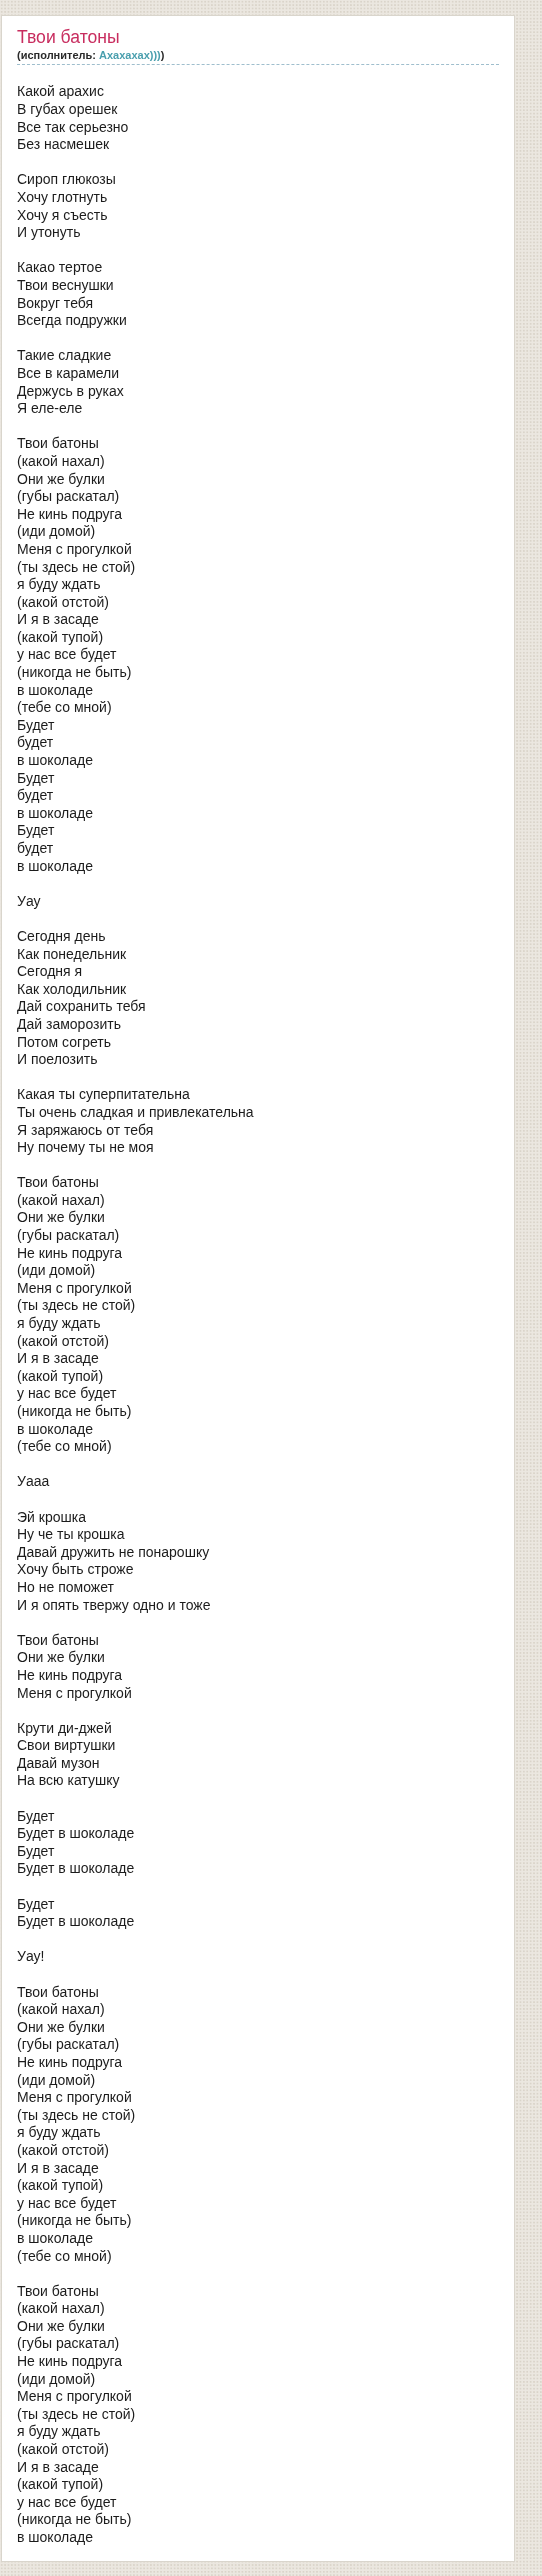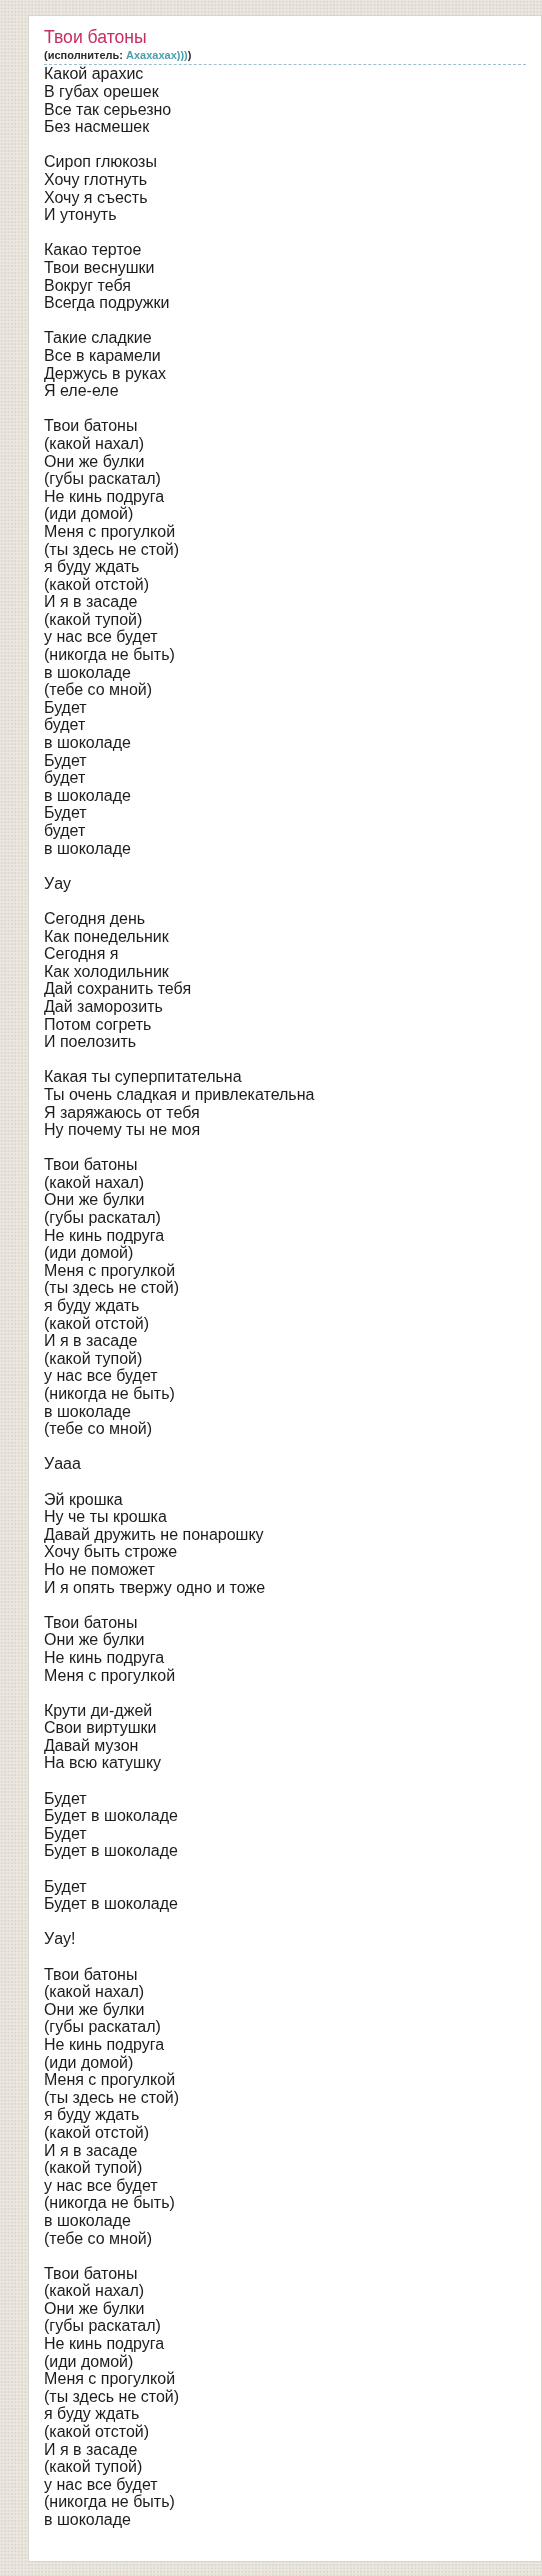--- a/index.html
+++ b/index.html
@@ -9,21 +9,21 @@
     height: 2576px;
     position: relative;
     font-family: "Liberation Sans", sans-serif;
     background-color: #ebe7e0;
     background-image: radial-gradient(circle, rgba(174,163,144,0.28) 0.7px, rgba(0,0,0,0) 0.9px);
     background-size: 3.4px 3.4px;
     overflow: hidden;
   }
   .card {
     position: absolute;
-    left: 28px;
+    left: 1px;
     top: 15px;
     width: 514px;
     height: 2547px;
     background: #ffffff;
     border: 0.7px solid #d9d5cc;
     padding: 11px 15px 5px 15px;
     overflow: hidden;
   }
   .song-header {
     border-bottom: 0.7px dashed #9fbecd;
@@ -42,22 +42,22 @@
     line-height: 13px;
     color: #2a2a2a;
     font-weight: bold;
   }
   .artist-line a {
     color: #4a9fae;
     text-decoration: none;
     cursor: pointer;
   }
   .lyrics {
-    margin-top: 0;
-    font-size: 16px;
+    margin-top: 18px;
+    font-size: 14px;
     line-height: 17.6px;
     color: #1c1c1c;
     white-space: pre-line;
   }
 </style>
 </head>
 <body>
 
 <div class="card">
   <div class="song-header">

